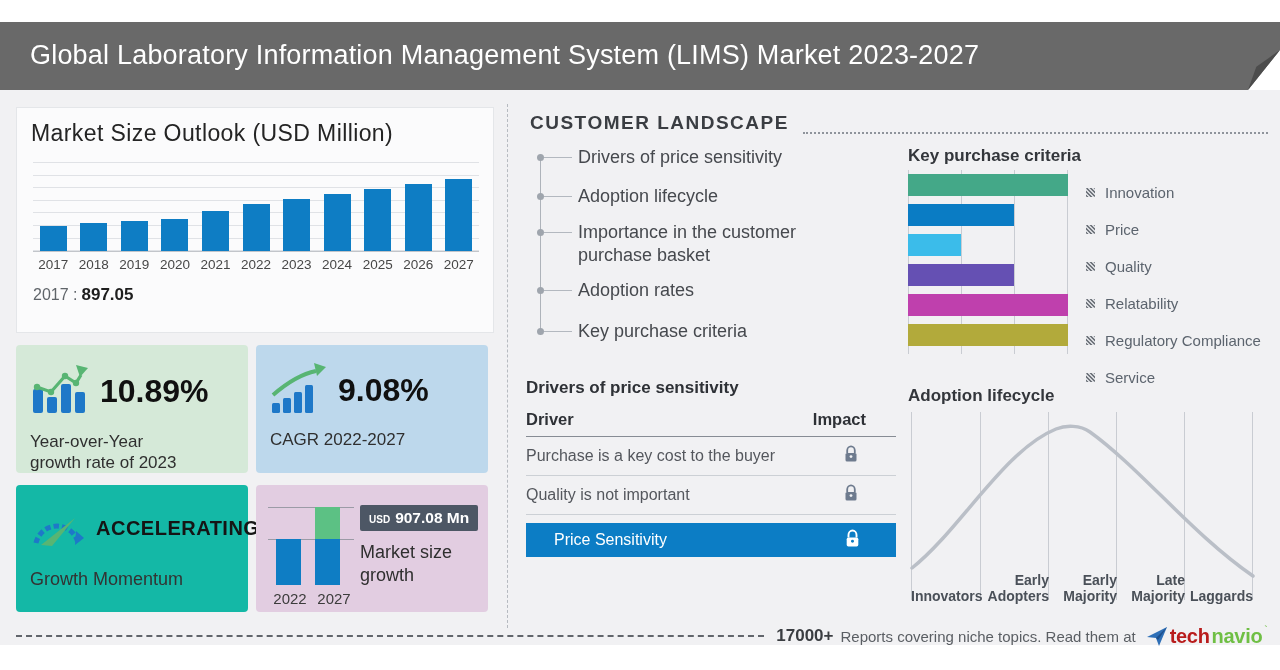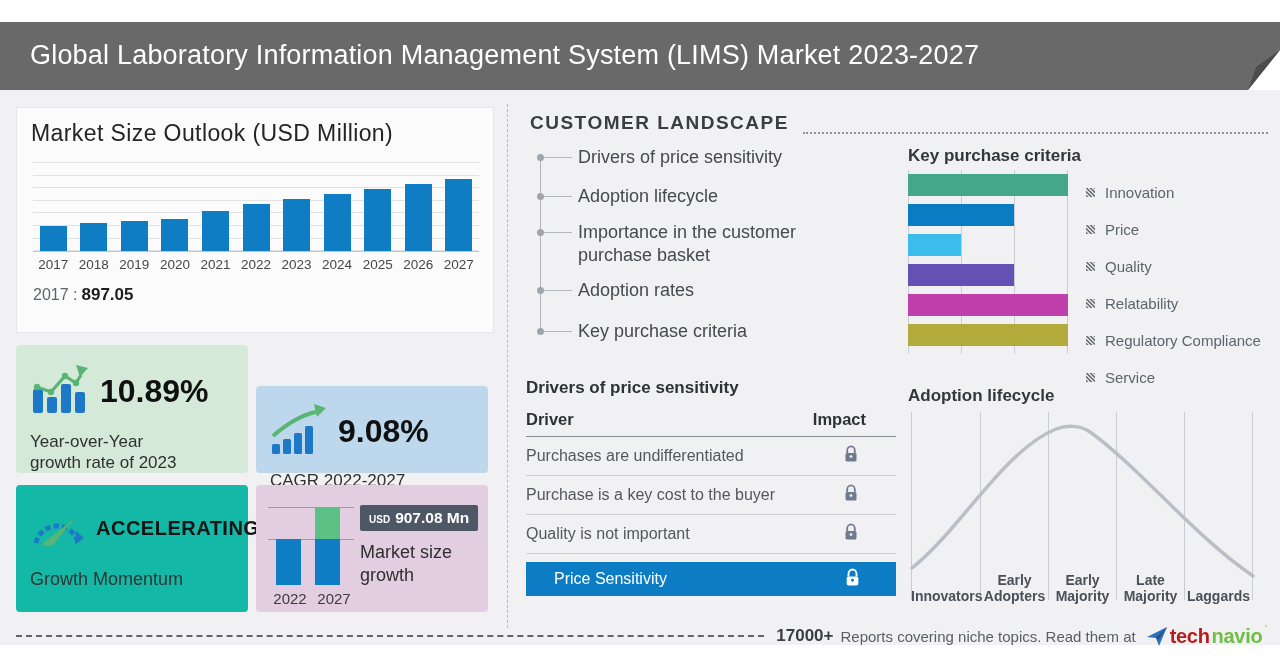--- a/index.html
+++ b/index.html
@@ -30,21 +30,21 @@
   .myears{display:flex;margin:5px 14px 4px 16px;}
   .myears span{flex:1;text-align:center;font-size:13.5px;color:#474747;}
   .callout{margin:13px 0 7px 16px;font-size:16px;color:#5f6469;}
   .callout b{color:#1e1e1e;font-size:17px;margin-left:4px;}
 
   
   .cards{position:absolute;left:16px;top:255px;width:479px;display:grid;
          grid-template-columns:232px 232px;grid-template-rows:128px 127px;gap:12px 8px;}
   .card{border-radius:4px;padding:14px 14px 0 14px;box-sizing:border-box;position:relative;}
   .card.green{background:#d5e9d8;}
-  .card.blue{background:#bdd8ec;margin-top:41px;}
+  .card.blue{background:#bdd8ec;}
   .card.purple{background:#14b8a6;}
   .card.pink{background:#e2cde1;padding:0;}
   .stat-top{display:flex;align-items:center;gap:12px;margin-top:4px;}
   .stat-value{font-size:32px;font-weight:bold;color:#101010;}
   .stat-label{margin-top:12px;font-size:17px;color:#2f2f2f;line-height:1.25;}
   .momentum-value{font-size:20px;font-weight:bold;color:#151515;letter-spacing:.5px;}
   .momentum-label{margin-top:16px;font-size:18px;color:#333333;}
 
   
   .mini{position:absolute;left:12px;top:12px;width:88px;height:110px;}
@@ -99,21 +99,21 @@
   .kpc-legend{position:absolute;left:1086px;top:84px;display:flex;flex-direction:column;gap:8px;}
   .kpc-leg{height:22px;display:flex;align-items:center;gap:10px;font-size:15px;color:#5c646e;white-space:nowrap;margin-top:7px;}
   .hatch{width:9px;height:9px;border-radius:1px;flex:0 0 9px;
          background:repeating-linear-gradient(45deg,#70757c 0 1.5px,#d8dade 1.5px 3px);}
 
   
   .al-title{position:absolute;left:908px;top:296px;margin:0;font-size:17px;font-weight:bold;color:#33363b;}
   .al{position:absolute;left:908px;top:320px;width:350px;height:198px;}
   .al .vline{position:absolute;top:2px;height:188px;width:1px;background:#c9ccd2;}
   .al svg{position:absolute;left:0;top:6px;}
-  .stage{position:absolute;bottom:4px;width:69px;text-align:center;font-size:14px;font-weight:bold;
+  .stage{position:absolute;bottom:4px;width:69px;text-align:right;font-size:14px;font-weight:bold;
          color:#4a5058;line-height:1.1;}
 
   
   .footer{position:absolute;left:16px;top:624px;width:1252px;height:24px;display:flex;align-items:center;}
   .f-dash{flex:1;border-top:2px dashed #61656b;margin-right:12px;height:0;}
   .f-count{font-size:17px;font-weight:bold;color:#3a3d41;margin-right:7px;white-space:nowrap;}
   .f-msg{font-size:15px;color:#5a5e63;margin-right:10px;white-space:nowrap;}
   .brand{display:flex;align-items:center;gap:2px;cursor:pointer;}
   .brand .tech{font-size:20px;font-weight:bold;color:#b91c1c;letter-spacing:-.3px;}
   .brand .navio{font-size:20px;font-weight:bold;color:#6fbf44;letter-spacing:-.3px;}
@@ -282,30 +282,20 @@
       <div class="cl-item m3">Importance in the customer purchase basket</div>
       <div class="cl-item m4">Adoption rates</div>
       <div class="cl-item">Key purchase criteria</div>
     </div>
 
     <div class="ps">
       <h3>Drivers of price sensitivity</h3>
       <div class="ps-header">
         <span>Driver</span>
         <span>Impact</span>
-      </div>
-      <div class="ps-row">
-        <span>Purchases are undifferentiated</span>
-        <span class="lock">
-          <svg width="14" height="18" viewBox="0 0 14 18">
-              <path d="M3.2,8 V5.6 a3.8,4.2 0 0 1 7.6,0 V8" fill="none" stroke="#6e7b8e" stroke-width="1.8"></path>
-              <rect x="1.5" y="8" width="11" height="8.5" rx="1.6" fill="#6e7b8e"></rect>
-              <circle cx="7" cy="11.6" r="1.4" fill="#ffffff" opacity="0.9"></circle>
-            </svg>
-        </span>
       </div>
       <div class="ps-row">
         <span>Purchase is a key cost to the buyer</span>
         <span class="lock">
           <svg width="14" height="18" viewBox="0 0 14 18">
               <path d="M3.2,8 V5.6 a3.8,4.2 0 0 1 7.6,0 V8" fill="none" stroke="#6e7b8e" stroke-width="1.8"></path>
               <rect x="1.5" y="8" width="11" height="8.5" rx="1.6" fill="#6e7b8e"></rect>
               <circle cx="7" cy="11.6" r="1.4" fill="#ffffff" opacity="0.9"></circle>
             </svg>
         </span>

